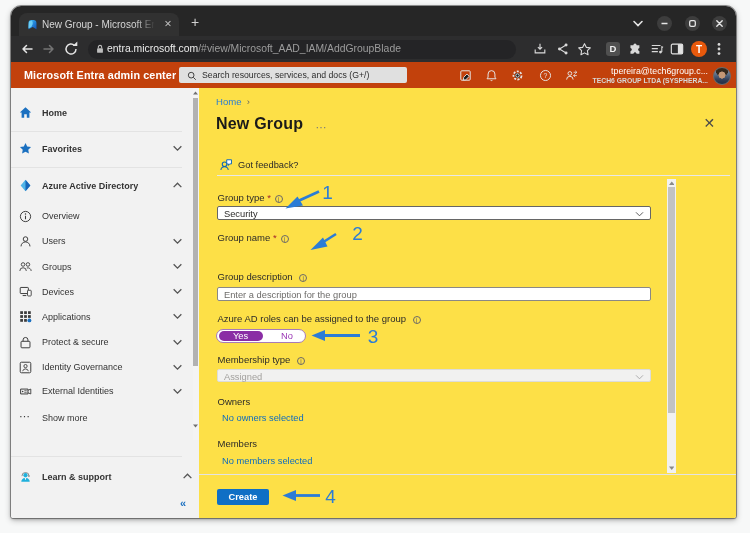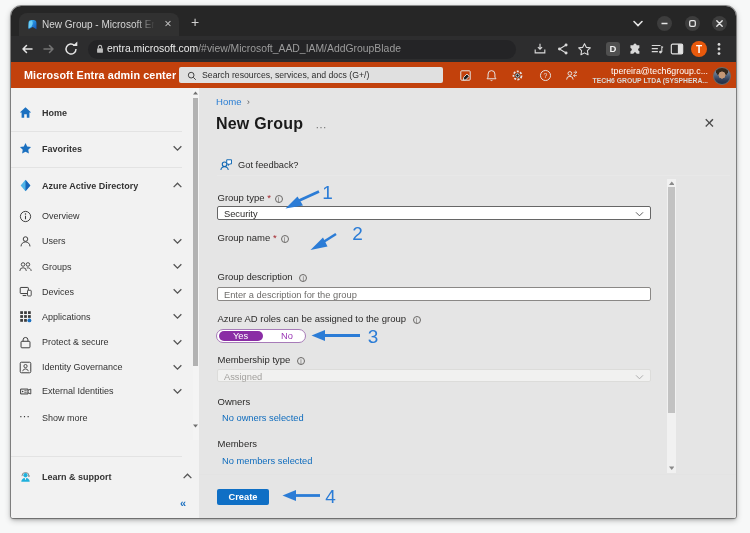--- a/index.html
+++ b/index.html
@@ -21,36 +21,36 @@
 
 #toolbar { position:relative; height:26px; background:#2d2d2e; }
 #omni { position:absolute; left:77px; top:4px; width:428px; height:18.5px; border-radius:9.5px; background:#242426; }
 .navic { position:absolute; top:5px; width:16px; height:16px; }
 #urltext { position:absolute; left:96px; top:6.5px; font-size:10.4px; white-space:nowrap; }
 #urltext .host { color:#ececec; }
 #urltext .path { color:#9c9c9c; }
 
 #ehead { position:relative; height:26px; background:#c2410c; }
 #ehead .brand { position:absolute; left:13px; top:7px; font-size:10.8px; font-weight:700; color:#fff; letter-spacing:.1px; }
-#esearch { position:absolute; left:168px; top:5px; width:264px; height:15.5px; background:#e0e0e0; border-radius:2px;text-align:center; }
+#esearch { position:absolute; left:168px; top:5px; width:228px; height:15.5px; background:#e0e0e0; border-radius:2px;text-align:center; }
 #esearch .st { position:absolute; left:23px; top:2.5px; font-size:8.7px; color:#2c2c2c; }
 .eic { position:absolute; top:6.5px; width:13px; height:13px; }
 #eacct { position:absolute; right:28px; top:3.5px; text-align:right; color:#fff; }
 #eacct .l1 { font-size:8.8px; }
 #eacct .l2 { font-size:6.8px; font-weight:700; color:#d8d8d8; margin-top:1.5px; }
 #avatar { position:absolute; left:702px; top:4.5px; width:18px; height:18px; border-radius:50%;
   background:radial-gradient(circle at 50% 44%, #c49776 0 28%, rgba(0,0,0,0) 31%),
              radial-gradient(circle at 50% 14%, #35291e 0 38%, rgba(0,0,0,0) 41%),
              linear-gradient(180deg, #93a7bb 0%, #5b6f8a 40%, #303c55 75%, #232e45 100%);
   border:1px solid #6b6b6b; }
 
 #bodyrow { display:flex; height:430px; }
 #sidebar { position:relative; width:181.5px; background:#f2f2f2; flex:none; }
 #sidescroll { position:relative; width:6px; background:#f4f4f4; flex:none; }
-#content { position:relative; flex:1; background:#e5e5e5; }
+#content { position:relative; flex:1; background:#fde047; }
 .sitem { position:absolute; left:0; width:181.5px; height:24px; }
 .sitem .ic { position:absolute; left:8px; top:50%; margin-top:-6.5px; width:13px; height:13px; }
 .sitem .tx { position:absolute; left:31px; top:50%; transform:translateY(-50%); font-size:9px; color:#333; }
 .sitem .tx.b { font-weight:700; }
 .sitem .ch { position:absolute; left:161px; top:50%; margin-top:-4.5px; width:11px; height:9px; }
 .ssep { position:absolute; left:0; width:170.5px; height:1px; background:#e3e3e3; }
 
 .lbl { position:absolute; left:19px; font-size:9.5px; color:#2b2a29; white-space:nowrap; }
 .star { color:#a4262c; }
 .info { display:inline-block; width:8px; height:8px; border:1px solid #6b6967; border-radius:50%; font-size:6.5px; line-height:8px; text-align:center; color:#6b6967; vertical-align:-1px; margin-left:4px; }

